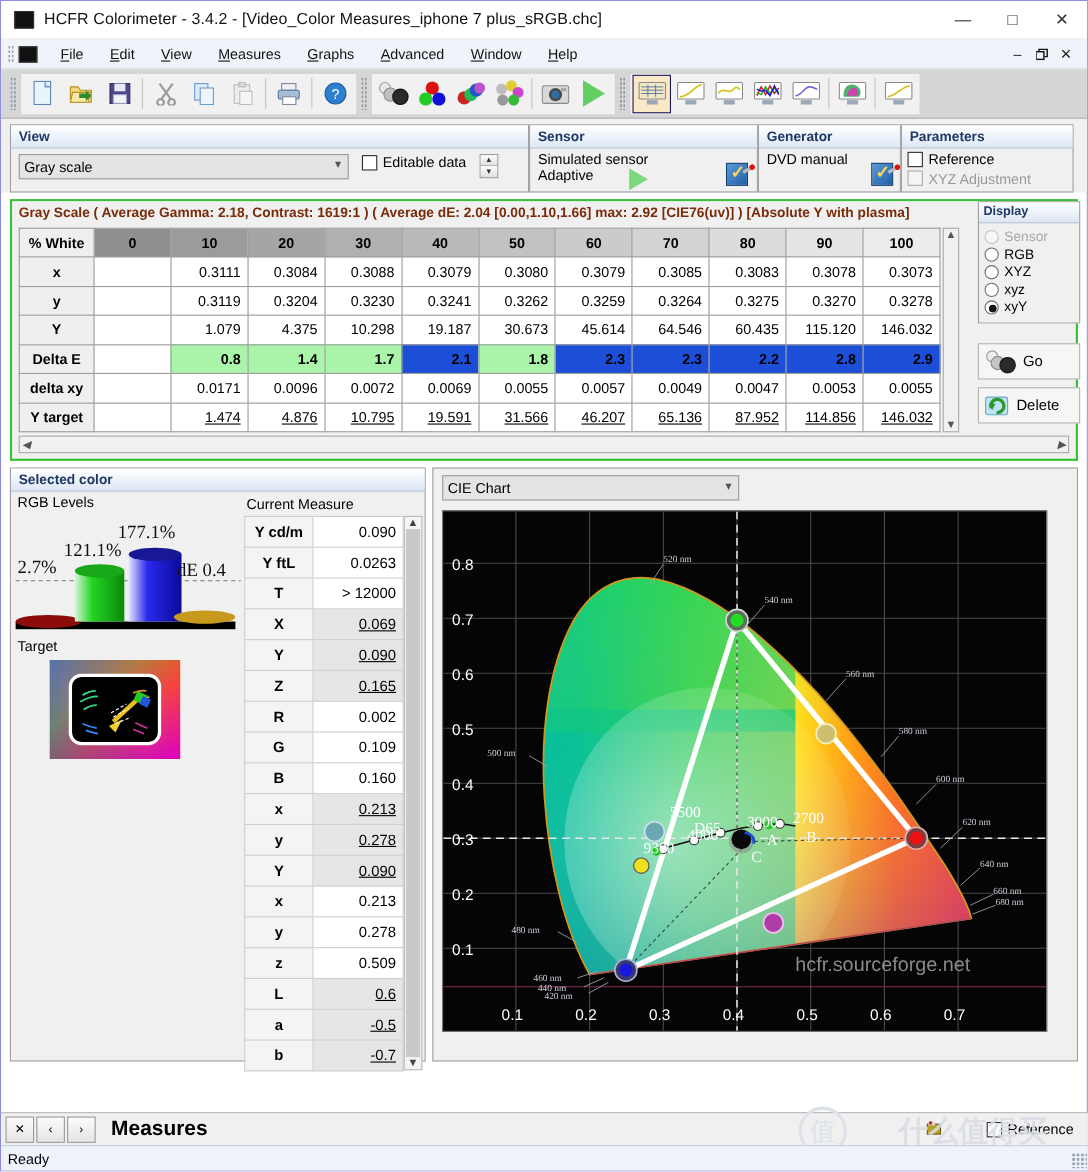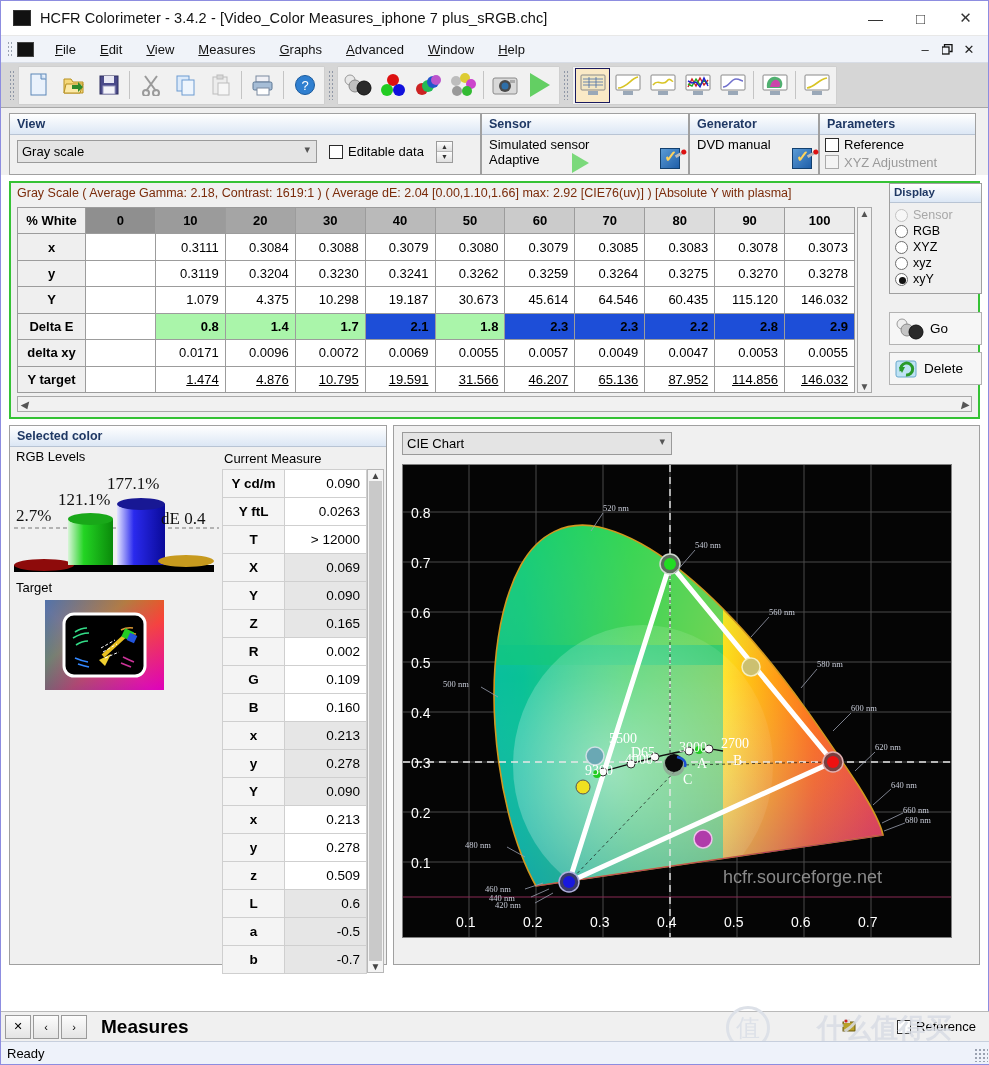--- a/index.html
+++ b/index.html
@@ -100,21 +100,21 @@
     background:linear-gradient(135deg,#5b9bd5,#1f5fa9);border:1px solid #12406f;}
   .ckicon .sq:after{content:"\2713";position:absolute;left:3px;top:-2px;color:#ffd35c;font-size:16px;font-weight:bold;}
   .ckicon .pen{position:absolute;right:0;top:7px;width:9px;height:3px;background:#bbb;transform:rotate(-30deg);}
   .ckicon .pen:after{content:"";position:absolute;right:-3px;top:-1px;width:5px;height:5px;border-radius:50%;background:#d11;}
 
   .playtri{width:0;height:0;border-left:17px solid #7bd97b;border-top:10px solid transparent;
     border-bottom:10px solid transparent;}
 
   
   .gsbox{margin:6px 8px 0 8px;border:2px solid #35c235;background:#f0f0f0;position:relative;}
-  .gshead{font-size:12.5px;font-weight:normal;color:#7a2b0a;padding:3px 6px;background:#f0f0f0;
+  .gshead{font-size:12.5px;font-weight:bold;color:#7a2b0a;padding:3px 6px;background:#f0f0f0;
           white-space:nowrap;overflow:hidden;}
   .gsinner{padding:4px 6px 0 6px;display:flex;}
   table.gs{border-collapse:collapse;table-layout:fixed;width:838px;}
   table.gs td,table.gs th{border:1px solid #9c9c9c;height:26px;font-size:13px;text-align:right;
     padding:0 6px;background:#fff;font-family:"Liberation Sans",sans-serif;}
   table.gs th{font-weight:bold;text-align:center;}
   table.gs th.rh{background:#efefef;width:68px;text-align:center;}
   table.gs th.ch{background:#c8c8c8;}
   table.gs th.ch.c0{background:#8f8f8f;}
   table.gs th.ch.c1{background:#9b9b9b;}
@@ -155,21 +155,21 @@
   
   .lower{display:flex;gap:6px;padding:6px 8px 0 8px;}
   .selcolor{width:378px;}
   .info{flex:1;}
   .sclabel{font-size:13px;padding:2px 0 0 6px;}
   .rgbchart{position:relative;width:205px;height:108px;margin:2px 0 0 4px;}
   .cm-table{border-collapse:collapse;width:145px;}
   .cm-table td{border:1px solid #cfcfcf;height:28px;font-size:13.5px;padding:0 6px;}
   .cm-table td.k{width:62px;text-align:center;font-weight:bold;background:#f4f4f4;}
   .cm-table td.v{text-align:right;background:#fff;}
-  .cm-table tr.alt td.v{background:#e6e6e6;}
+  .cm-table tr.alt td.v{background:#e6e6e6;text-decoration:underline;}
   .cm-scroll{width:17px;border:1px solid #b7b7b7;background:#f4f4f4;display:flex;
     flex-direction:column;justify-content:space-between;align-items:center;}
   .cm-scroll .thumb{width:13px;flex:1;background:#c9c9c9;margin:0 0;}
   .cm-scroll i{font-size:10px;color:#444;}
 
   
   .tabrow{position:absolute;left:0;bottom:23px;width:989px;height:30px;
     background:#f0f0f0;border-top:1px solid #b9b9b9;display:flex;align-items:center;padding-left:4px;}
   .tabbtn{width:26px;height:24px;border:1px solid #9a9a9a;background:linear-gradient(#fcfcfc,#e4e4e4);
     display:flex;align-items:center;justify-content:center;font-size:11px;margin-right:2px;}
@@ -402,21 +402,21 @@
             <path d="M3 15 C11 14 15 6 23 5" fill="none" stroke="#d8c424" stroke-width="1.6"></path>
             <rect x="8" y="18" width="10" height="4" fill="#9aa8b8"></rect>
           </svg>
       </div>
     </div>
   </div>
 
   <div class="panelrow">
     <div class="gbox" style="width:472px">
       <div class="gtitle">View</div>
-      <div class="gbody" style="display:flex;align-items:center;gap:12px;padding-top:5px;">
+      <div class="gbody" style="display:flex;align-items:flex-start;gap:12px;padding-top:5px;">
         <span class="combo-wrap">
           <select class="combo" style="width:300px">
             <option>Gray scale</option>
           </select>
         </span>
         <span class="chk">
           <span class="chkbox"></span>
           <span>Editable data</span>
         </span>
         <span class="spinner">

